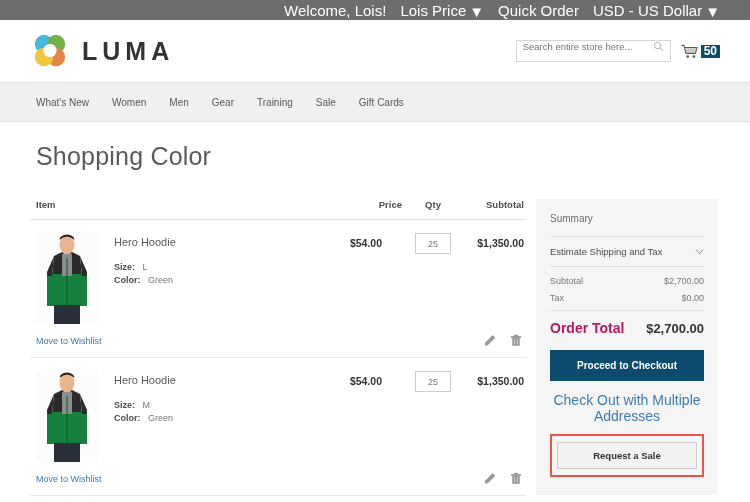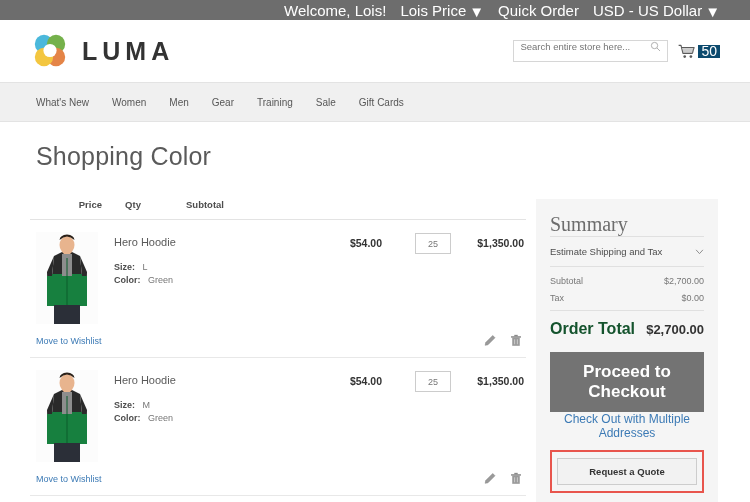--- a/index.html
+++ b/index.html
@@ -44,21 +44,21 @@
     display:flex; align-items:flex-start; padding: 0 6px; position:relative;
   }
   .search-box input {
     border:0; outline:0; font-size:9.5px; color:#8a8a8a; width:100%;
     font-family:"Liberation Sans", sans-serif; background:transparent;
   }
   .search-icon { width:11px; height:11px; flex:0 0 11px; }
   .cart-wrap { display:flex; align-items:center; gap:2px; }
   .cart-icon { width:18px; height:15px; }
   .cart-badge {
-    background:#0c4a6e; color:#fff; font-size:14px; font-weight:400;
+    background:#0c4a6e; color:#fff; font-size:12px; font-weight:700;
     padding: 1px 3px; line-height:1; min-width:15px; text-align:center;
     height: 13px; display:flex; align-items:center; justify-content:center;
   }
 
   
   .nav {
     height: 40px; background: #f0f0f0; border-top:1px solid #e3e3e3;
     border-bottom:1px solid #e3e3e3;
     display:flex; align-items:center; padding-left: 36px; gap: 23px;
   }
@@ -131,47 +131,47 @@
     background:#f2f2f2; border:1px solid #cdcdcd; color:#333;
     font-size: 9.5px; font-weight: 700; padding: 7px 12px;
     font-family:"Liberation Sans", sans-serif; cursor:pointer;
   }
 
   
   .summary {
     background:#f5f5f5; padding: 14px 14px 18px 14px;
   }
   .summary-title {
-    font-size: 20px; font-weight: 300; color:#6d6d6d;  font-family: Liberation Serif, serif;
+    font-size: 10px; font-weight: 300; color:#6d6d6d; margin-bottom: 12px;
   }
   .estimate-row {
     border-top:1px solid #e0e0e0; border-bottom:1px solid #e0e0e0;
     padding: 9px 0; display:flex; align-items:center; justify-content:space-between;
     font-size: 9.5px; font-weight:400; color:#4d4d4d; cursor:pointer;
   }
   .chev { width:9px; height:6px; }
   .totals { padding-top: 9px; }
   .tot-line {
     display:flex; justify-content:space-between; font-size:9px;
     color:#777; margin-bottom: 7px;
   }
   .order-total {
     display:flex; justify-content:space-between; align-items:baseline;
     border-top:1px solid #e0e0e0; padding-top: 9px; margin-top: 2px;
   }
-  .ot-label { font-size: 16px; font-weight:700; color:#14532d; }
+  .ot-label { font-size: 14px; font-weight:700; color:#be185d; }
   .ot-val { font-size: 13px; font-weight:700; color:#333; }
   .btn-checkout {
-    display:block; width:100%; margin-top: 14px; background:#737373;
-    color:#fff; border:0; font-size:17px; font-weight:700; padding: 10px 0;
+    display:block; width:100%; margin-top: 14px; background:#0c4a6e;
+    color:#fff; border:0; font-size:10px; font-weight:700; padding: 10px 0;
     font-family:"Liberation Sans", sans-serif; cursor:pointer;
   }
   .multi-link {
-    display:block; text-align:center; font-size:12px; color:#3c7ab5;
-    text-decoration:none; 
+    display:block; text-align:center; font-size:14px; color:#3c7ab5;
+    text-decoration:none; margin-top: 11px;
   }
   .quote-wrap {
     margin-top: 10px; border: 2px solid #e8554d; padding: 6px 5px;
   }
   .btn-quote {
     display:block; width:100%; background:#f2f2f2; border:1px solid #cdcdcd;
     color:#333; font-size:9.5px; font-weight:700; padding: 7px 0;
     font-family:"Liberation Sans", sans-serif; cursor:pointer;
   }
 </style>
@@ -240,20 +240,21 @@
   </div>
 
   <div class="main">
     <h1 class="page-title">Shopping Color</h1>
 
     <div class="content">
 
       <div class="cart-col">
 
         <div class="thead">
+          <div class="col-item">Item</div>
           <div class="col-price">Price</div>
           <div class="col-qty">Qty</div>
           <div class="col-sub">Subtotal</div>
         </div>
 
         <div class="cart-row">
           <div class="row-top">
             <div class="prod-cell">
               <div class="thumb">
                 <svg width="62" height="92" viewBox="0 0 62 92">
@@ -391,20 +392,20 @@
               <span class="ot-label">Order Total</span>
               <span class="ot-val">$2,700.00</span>
             </div>
           </div>
 
           <button class="btn-checkout">Proceed to Checkout</button>
 
           <a href="#" class="multi-link">Check Out with Multiple Addresses</a>
 
           <div class="quote-wrap">
-            <button class="btn-quote">Request a Quote</button>
+            <button class="btn-quote">Request a Sale</button>
           </div>
         </div>
       </div>
 
     </div>
   </div>
 </div>
 
 </body></html>

